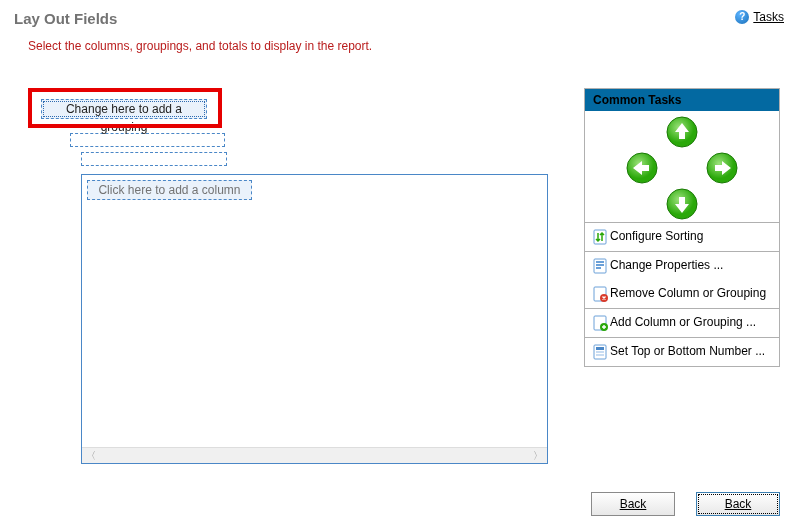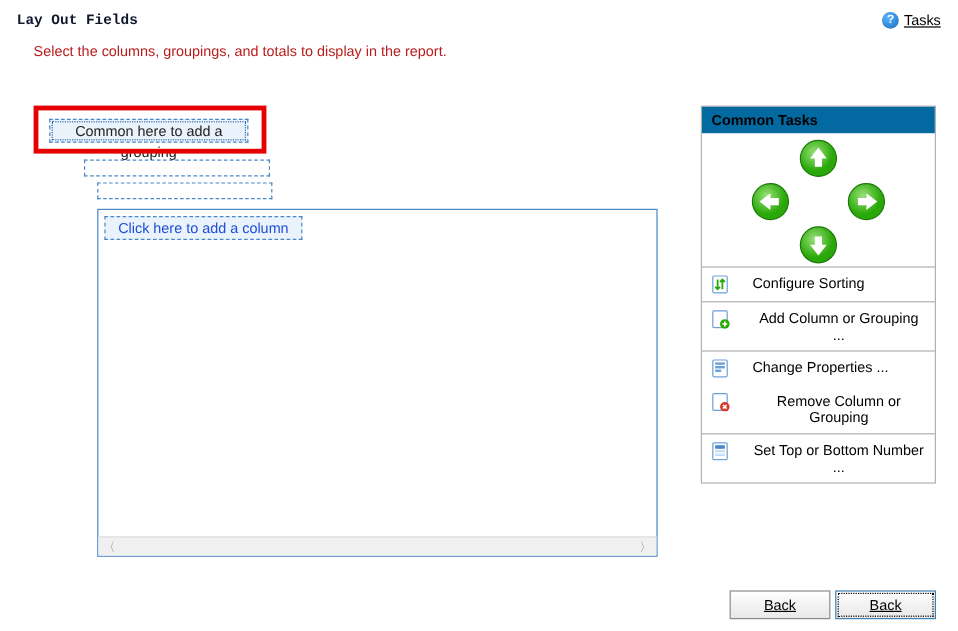--- a/index.html
+++ b/index.html
@@ -14,24 +14,23 @@
     position: relative;
     overflow: hidden;
   }
   .header {
     padding: 10px 14px 6px 14px;
     display: flex;
     justify-content: space-between;
     align-items: flex-start;
   }
   .title {
-    color: #0f172a;
-    font-size: 12px;
+    color: #737373;
+    font-size: 15px;
     font-weight: bold;
-    font-family: Liberation Mono, monospace;
   }
   .help {
     display: flex;
     align-items: center;
     gap: 4px;
     cursor: pointer;
   }
   .help-icon {
     width: 14px; height: 14px;
     border-radius: 50%;
@@ -97,21 +96,21 @@
     background: #fff;
   }
   .column-placeholder {
     position: absolute;
     left: 5px; top: 5px;
     width: 165px; height: 20px;
     border: 1px dashed #4a87c7;
     background: #eaf2fb;
     text-align: center;
     line-height: 18px;
-    color: #1d4ed8;
+    color: #737373;
   }
   .hscroll {
     position: absolute;
     left: 0; right: 0; bottom: 0;
     height: 16px;
     background: #f0f0f0;
     border-top: 1px solid #ddd;
     display: flex;
     justify-content: space-between;
     align-items: center;
@@ -143,35 +142,34 @@
   }
   .arrow-btn.up    { left: 80px; top: 4px; }
   .arrow-btn.left  { left: 40px; top: 40px; }
   .arrow-btn.right { left: 120px; top: 40px; }
   .arrow-btn.down  { left: 80px; top: 76px; }
   .task-group { border-bottom: 1px solid #b0b0b0; }
   .task-group:last-child { border-bottom: none; }
   .task-item {
     display: flex;
     align-items: flex-start;
-    gap: 18px;
+    gap: 1px;
     padding: 6px 8px;
     cursor: pointer;
-    text-align: center;
   }
   .task-icon {
     width: 16px; height: 16px; flex-shrink: 0;
     display: flex; align-items: center; justify-content: center;
   }
   .task-label { line-height: 14px; }
   .button-row {
     position: absolute;
     right: 18px; bottom: 10px;
     display: flex;
-    gap: 4px;
+    gap: 21px;
   }
   .win-btn {
     min-width: 84px;
     height: 24px;
     border: 1px solid #8a8a8a;
     background: linear-gradient(#fefefe, #e8e8e8);
     font-family: inherit;
     font-size: 12px;
     cursor: pointer;
     text-decoration: underline;
@@ -194,21 +192,21 @@
   <div class="help">
     <div class="help-icon">?</div>
     <span class="help-text">Tasks</span>
   </div>
 </div>
 
 <div class="instruction">Select the columns, groupings, and totals to display in the report.</div>
 
 <div class="content">
   <div class="highlight-box"></div>
-  <div class="grouping-placeholder">Common here to add a grouping</div>
+  <div class="grouping-placeholder">Change here to add a grouping</div>
   <div class="sub-dashed1"></div>
   <div class="sub-dashed2"></div>
 
   <div class="report-canvas">
     <div class="column-placeholder">Click here to add a column</div>
     <div class="hscroll">
       <span>〈</span>
       <span>〉</span>
     </div>
   </div>
@@ -249,48 +247,48 @@
               </svg>
             </div>
             <div class="task-label">Configure Sorting</div>
           </div>
         </div>
         <div class="task-group">
           <div class="task-item">
             <div class="task-icon">
               <svg width="16" height="16">
                 <rect x="1" y="1" width="12" height="14" rx="1" fill="#fff" stroke="#6aa0d8"></rect>
-                <circle cx="11" cy="12" r="4" fill="#2aa80a"></circle>
-                <path d="M11 10 L11 14 M9 12 L13 12" stroke="#fff" stroke-width="1.4"></path>
-              </svg>
-            </div>
-            <div class="task-label">Add Column or Grouping ...</div>
-          </div>
-        </div>
-        <div class="task-group">
-          <div class="task-item">
-            <div class="task-icon">
-              <svg width="16" height="16">
-                <rect x="1" y="1" width="12" height="14" rx="1" fill="#fff" stroke="#6aa0d8"></rect>
                 <rect x="3" y="3" width="8" height="2" fill="#6aa0d8"></rect>
                 <rect x="3" y="6" width="8" height="2" fill="#6aa0d8"></rect>
                 <rect x="3" y="9" width="5" height="2" fill="#6aa0d8"></rect>
               </svg>
             </div>
             <div class="task-label">Change Properties ...</div>
           </div>
           <div class="task-item">
             <div class="task-icon">
               <svg width="16" height="16">
                 <rect x="1" y="1" width="12" height="14" rx="1" fill="#fff" stroke="#6aa0d8"></rect>
                 <circle cx="11" cy="12" r="4" fill="#d93b2b"></circle>
                 <path d="M9.5 10.5 L12.5 13.5 M12.5 10.5 L9.5 13.5" stroke="#fff" stroke-width="1.4"></path>
               </svg>
             </div>
             <div class="task-label">Remove Column or Grouping</div>
+          </div>
+        </div>
+        <div class="task-group">
+          <div class="task-item">
+            <div class="task-icon">
+              <svg width="16" height="16">
+                <rect x="1" y="1" width="12" height="14" rx="1" fill="#fff" stroke="#6aa0d8"></rect>
+                <circle cx="11" cy="12" r="4" fill="#2aa80a"></circle>
+                <path d="M11 10 L11 14 M9 12 L13 12" stroke="#fff" stroke-width="1.4"></path>
+              </svg>
+            </div>
+            <div class="task-label">Add Column or Grouping ...</div>
           </div>
         </div>
         <div class="task-group">
           <div class="task-item">
             <div class="task-icon">
               <svg width="16" height="16">
                 <rect x="1" y="1" width="12" height="14" rx="1" fill="#fff" stroke="#6aa0d8"></rect>
                 <rect x="3" y="3" width="8" height="3" fill="#4a87c7"></rect>
                 <rect x="3" y="7" width="8" height="2" fill="#c8dcf2"></rect>
                 <rect x="3" y="10" width="8" height="2" fill="#c8dcf2"></rect>

